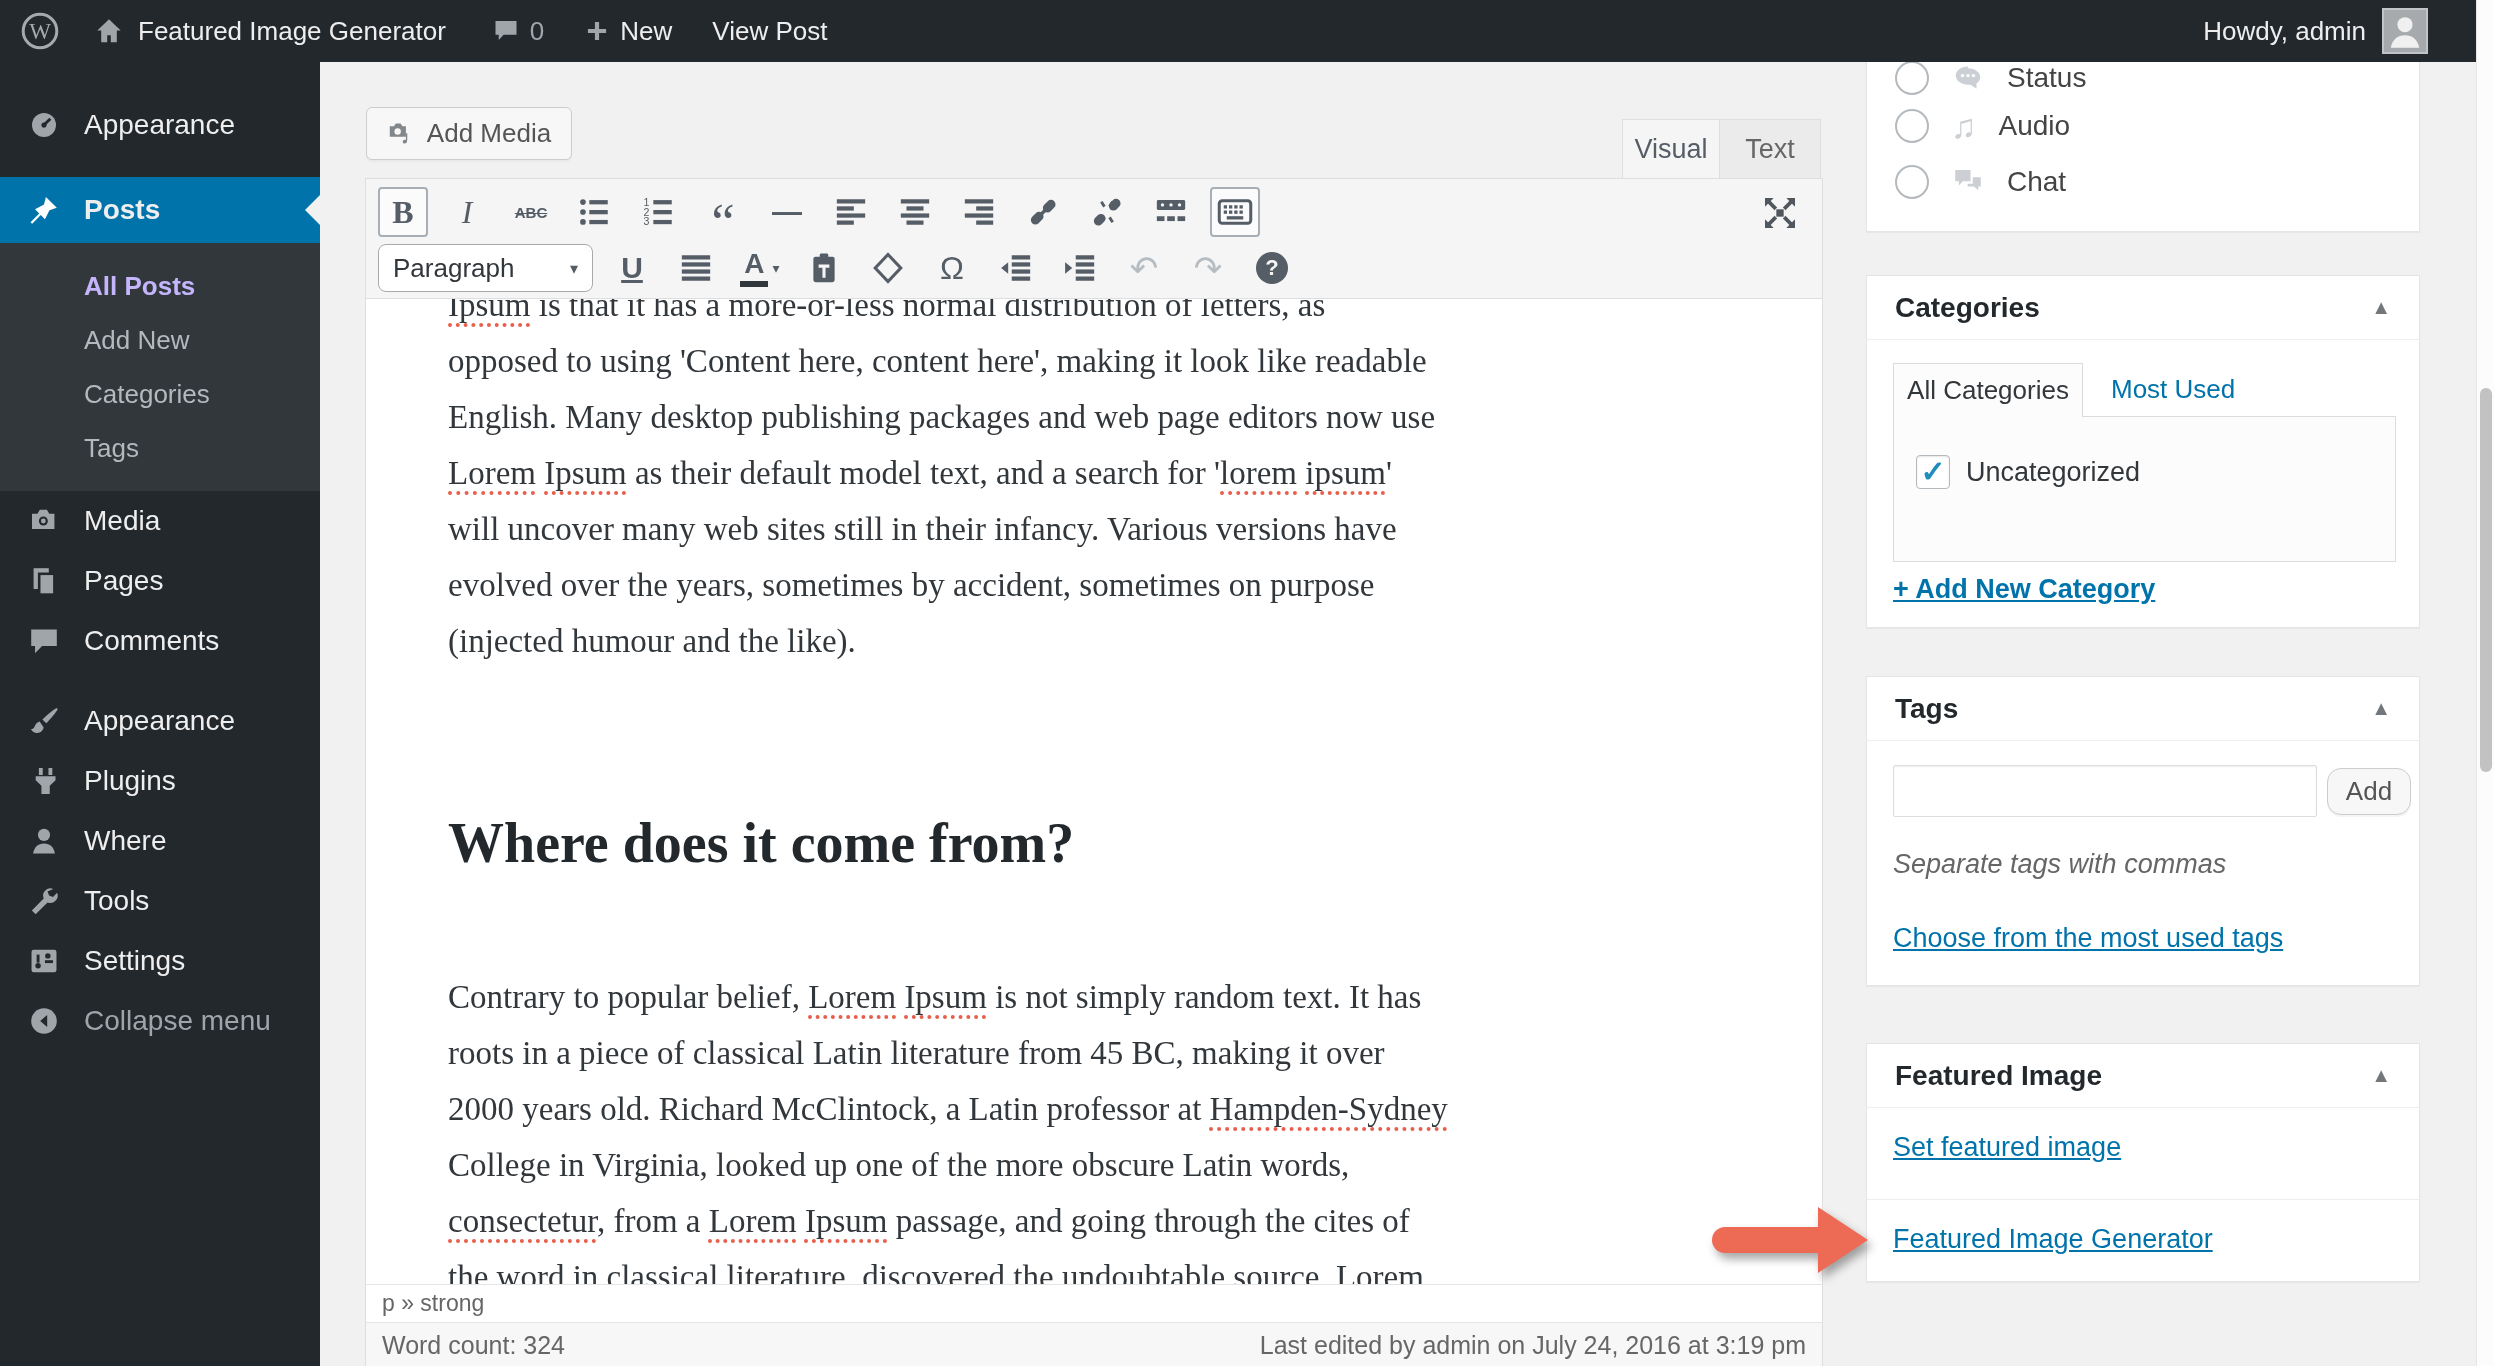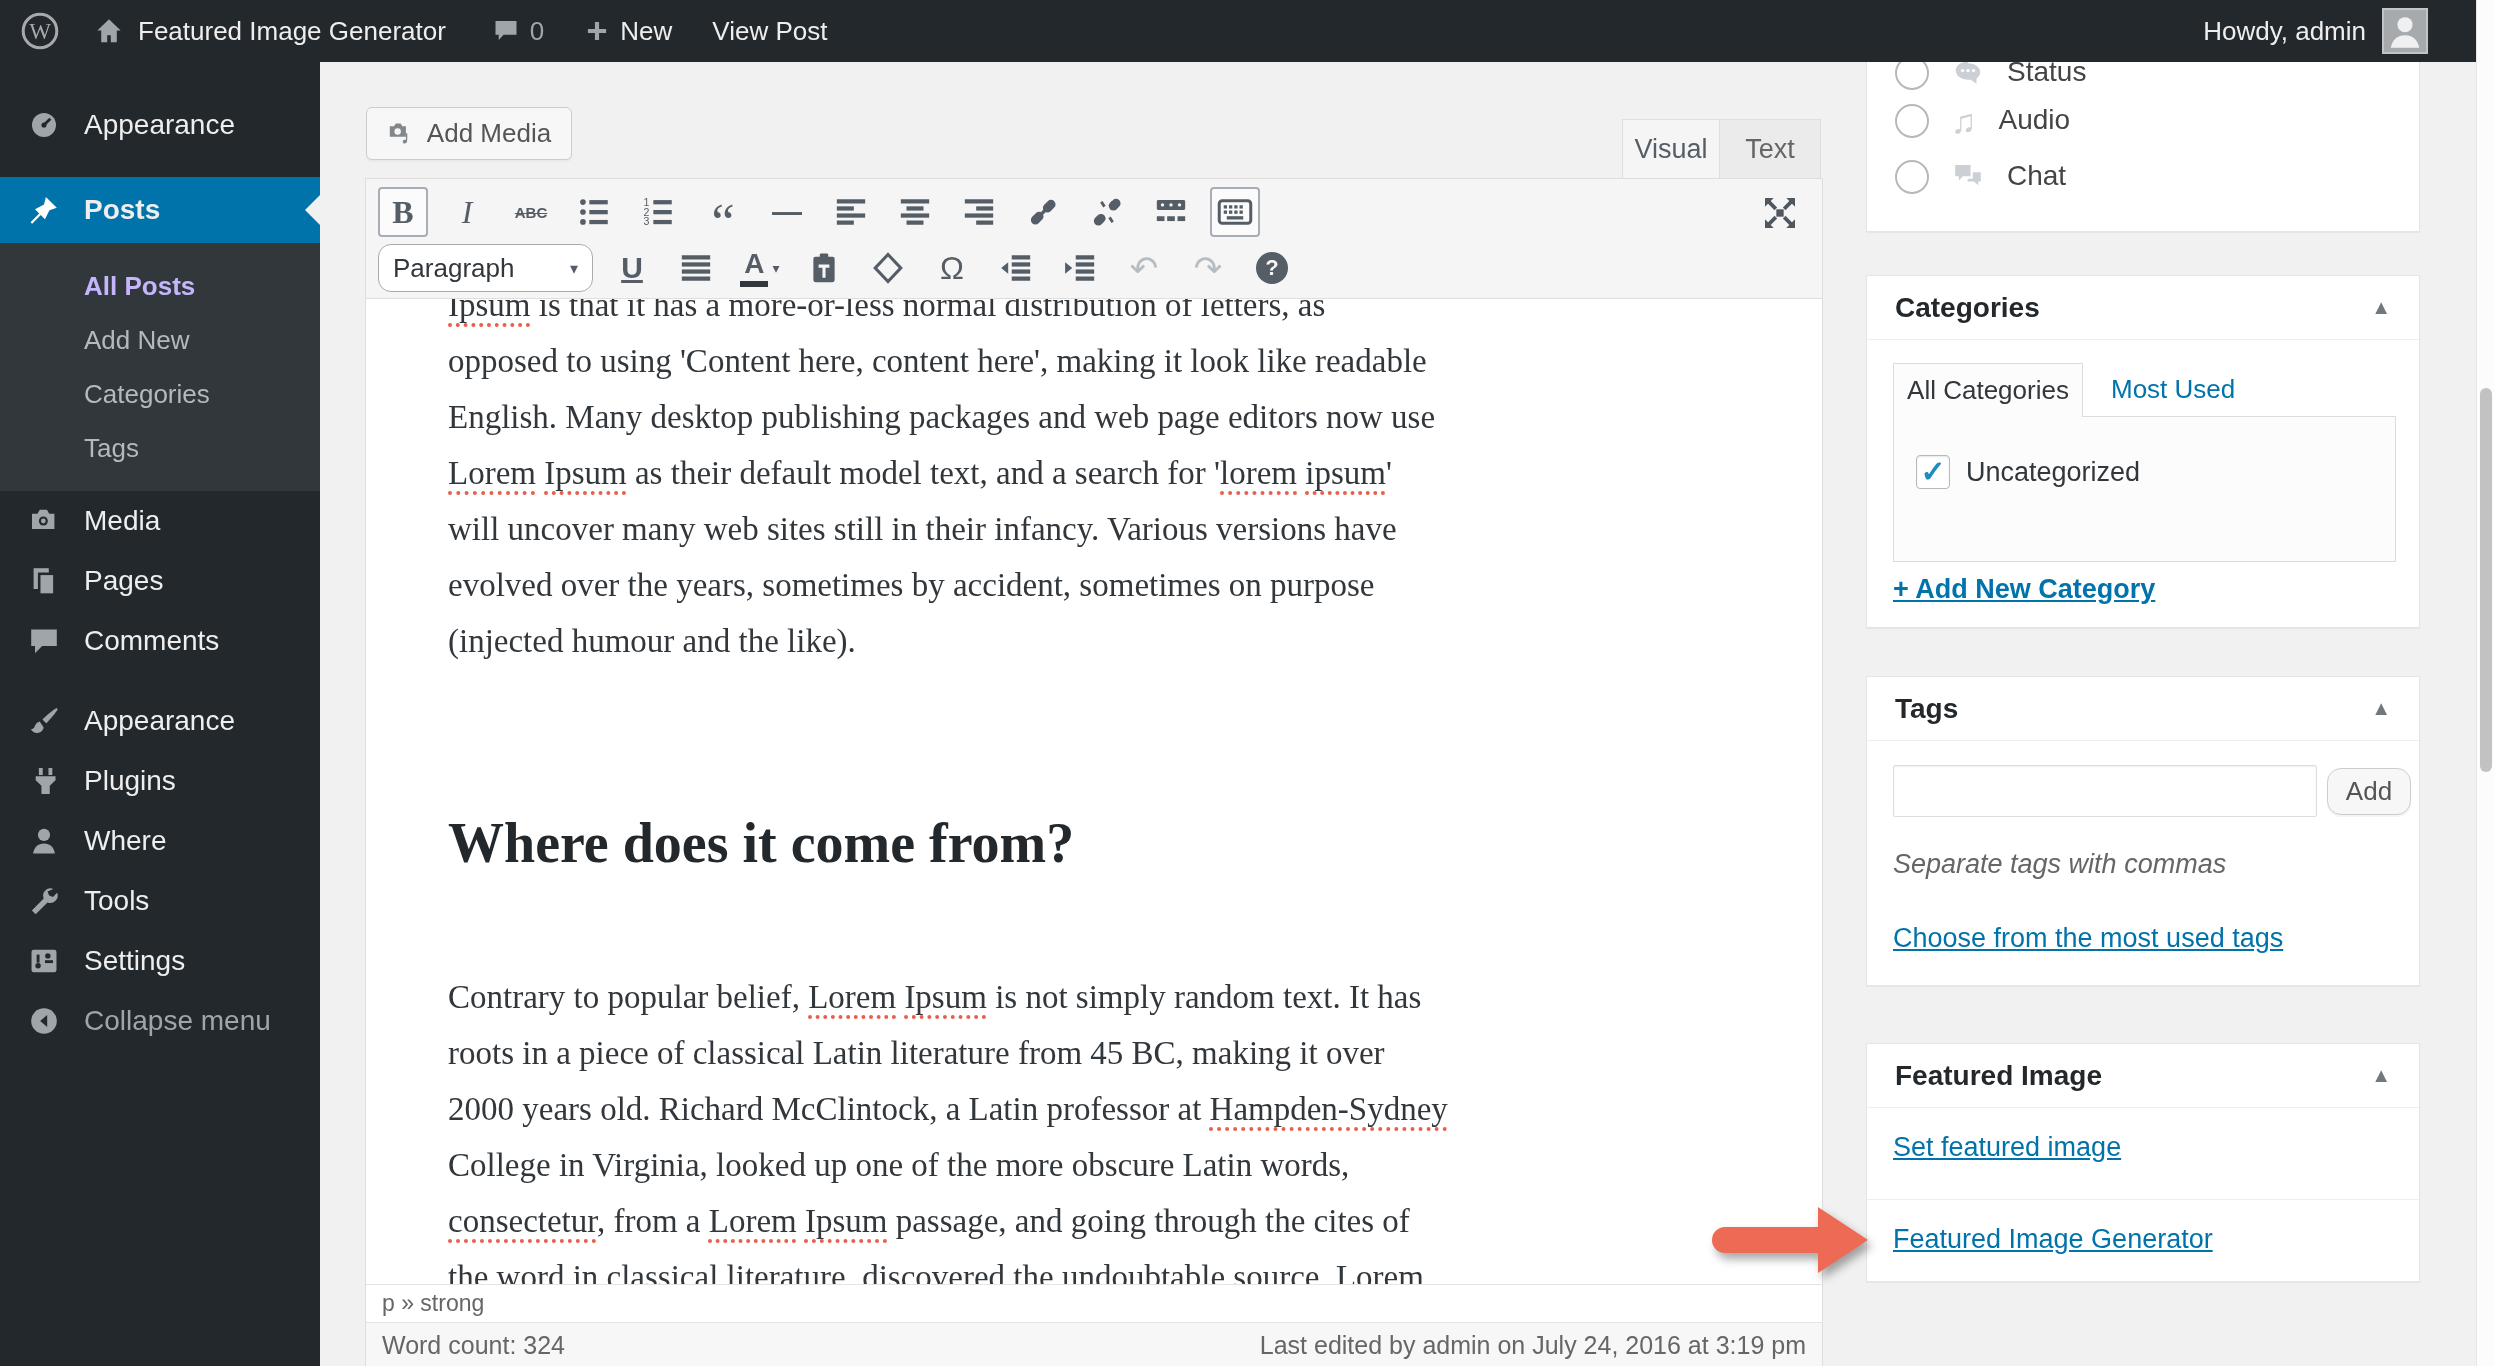--- a/index.html
+++ b/index.html
@@ -58,42 +58,42 @@
   .g-strike { font-size:15px; font-weight:bold; text-decoration:line-through; letter-spacing:0; }
   .g-quote { font-family:"Liberation Serif",serif; font-size:52px; line-height:20px; padding-top:22px; }
   .g-hr { font-size:30px; font-weight:bold; }
   .g-under { font-size:30px; font-weight:bold; text-decoration:underline; }
   .g-omega { font-size:32px; }
   .g-undo { font-size:34px; }
   .g-help { width:32px; height:32px; border-radius:50%; background:#555d66; color:#f5f5f5; font-size:22px; font-weight:bold; display:flex; align-items:center; justify-content:center; }
   .g-acolor { display:flex; flex-direction:column; align-items:center; font-size:28px; font-weight:bold; line-height:28px; }
   .g-acolor .abar { width:28px; height:6px; background:#32373c; margin-top:3px; }
   .caret { font-size:14px; color:#555d66; margin-left:4px; }
-  .mce-select { width:215px; height:48px; background:#ffffff; border:1px solid #aaaaaa; border-radius:13px; display:flex; align-items:center; padding:0 14px; font-size:26px; color:#32373c; cursor:pointer; }
+  .mce-select { width:215px; height:48px; background:#ffffff; border:1px solid #aaaaaa; border-radius:8px; display:flex; align-items:center; padding:0 14px; font-size:26px; color:#32373c; cursor:pointer; }
   .mce-select .sel-caret { margin-left:auto; font-size:16px; color:#555d66; }
   .fullscreen-btn { position:absolute; right:22px; top:14px; width:40px; height:40px; color:#50575e; cursor:pointer; }
 
   .content-area { position:absolute; left:0; top:120px; width:100%; height:985px; background:#ffffff; overflow:hidden; cursor:text; }
   .tpara { position:absolute; left:82px; right:60px; top:0; height:100%; }
   .tline { position:absolute; left:0; white-space:nowrap; font-family:"Liberation Serif","DejaVu Serif",serif; font-size:33px; line-height:56px; height:56px; color:#32373c; }
   .miss { text-decoration:underline; text-decoration-style:dotted; text-decoration-color:#e8604c; text-decoration-thickness:4px; text-underline-offset:7px; text-decoration-skip-ink:none; }
   .theading { position:absolute; left:82px; top:512px; font-family:"Liberation Serif","DejaVu Serif",serif; font-weight:bold; font-size:56px; color:#23282d; white-space:nowrap; }
 
   .status-path-row { position:absolute; left:0; top:1105px; width:100%; height:38px; background:#ffffff; border-top:1px solid #e5e5e5; display:flex; align-items:center; padding-left:16px; font-size:23px; color:#666666; }
   .wordcount-row { position:absolute; left:0; top:1143px; width:100%; height:45px; background:#f7f7f7; border-top:1px solid #e5e5e5; display:flex; align-items:center; padding:8px 16px; font-size:25px; color:#666666; }
   .wc-right { margin-left:auto; }
 
   
   .panel { position:absolute; left:1866px; width:554px; background:#ffffff; border:1px solid #e5e5e5; box-shadow:0 1px 1px rgba(0,0,0,.04); }
   .panel-title-row { position:relative; height:64px; display:flex; align-items:center; padding:0 28px; border-bottom:1px solid #eeeeee; }
   .panel-title { font-size:28px; font-weight:bold; color:#23282d; }
   .panel-toggle { margin-left:auto; color:#72777c; font-size:20px; cursor:pointer; }
 
   .format-panel { top:56px; height:176px; border-top:none; }
-  .fmt-row { position:absolute; left:28px; display:flex; align-items:flex-start; gap:22px; height:44px; }
+  .fmt-row { position:absolute; left:28px; display:flex; align-items:center; gap:22px; height:44px; }
   .radio { width:34px; height:34px; border-radius:50%; background:#ffffff; border:2px solid #b4b9be; flex:none; cursor:pointer; }
   .fmt-icon { width:34px; height:34px; color:#ccd0d4; }
   .fmt-label { font-size:28px; color:#444444; }
   .g-note { font-size:34px; line-height:34px; color:#ccd0d4; }
 
   .categories-panel { top:275px; height:353px; }
   .cat-tab { position:absolute; left:26px; top:87px; width:190px; height:54px; background:#fcfcfc; border:1px solid #dcdcde; border-bottom:none; z-index:2; display:flex; align-items:center; justify-content:center; font-size:26px; color:#32373c; cursor:pointer; }
   .cat-tab-mostused { position:absolute; left:244px; top:98px; font-size:26px; color:#0073aa; cursor:pointer; }
   .cat-checklist { position:absolute; left:26px; top:140px; width:503px; height:146px; background:#fcfcfc; border:1px solid #dcdcde; z-index:1; }
   .checkbox { position:absolute; left:22px; top:38px; width:34px; height:34px; background:#ffffff; border:1px solid #b4b9be; border-radius:4px; display:flex; align-items:center; justify-content:center; cursor:pointer; box-shadow:inset 0 1px 2px rgba(0,0,0,.1); }

